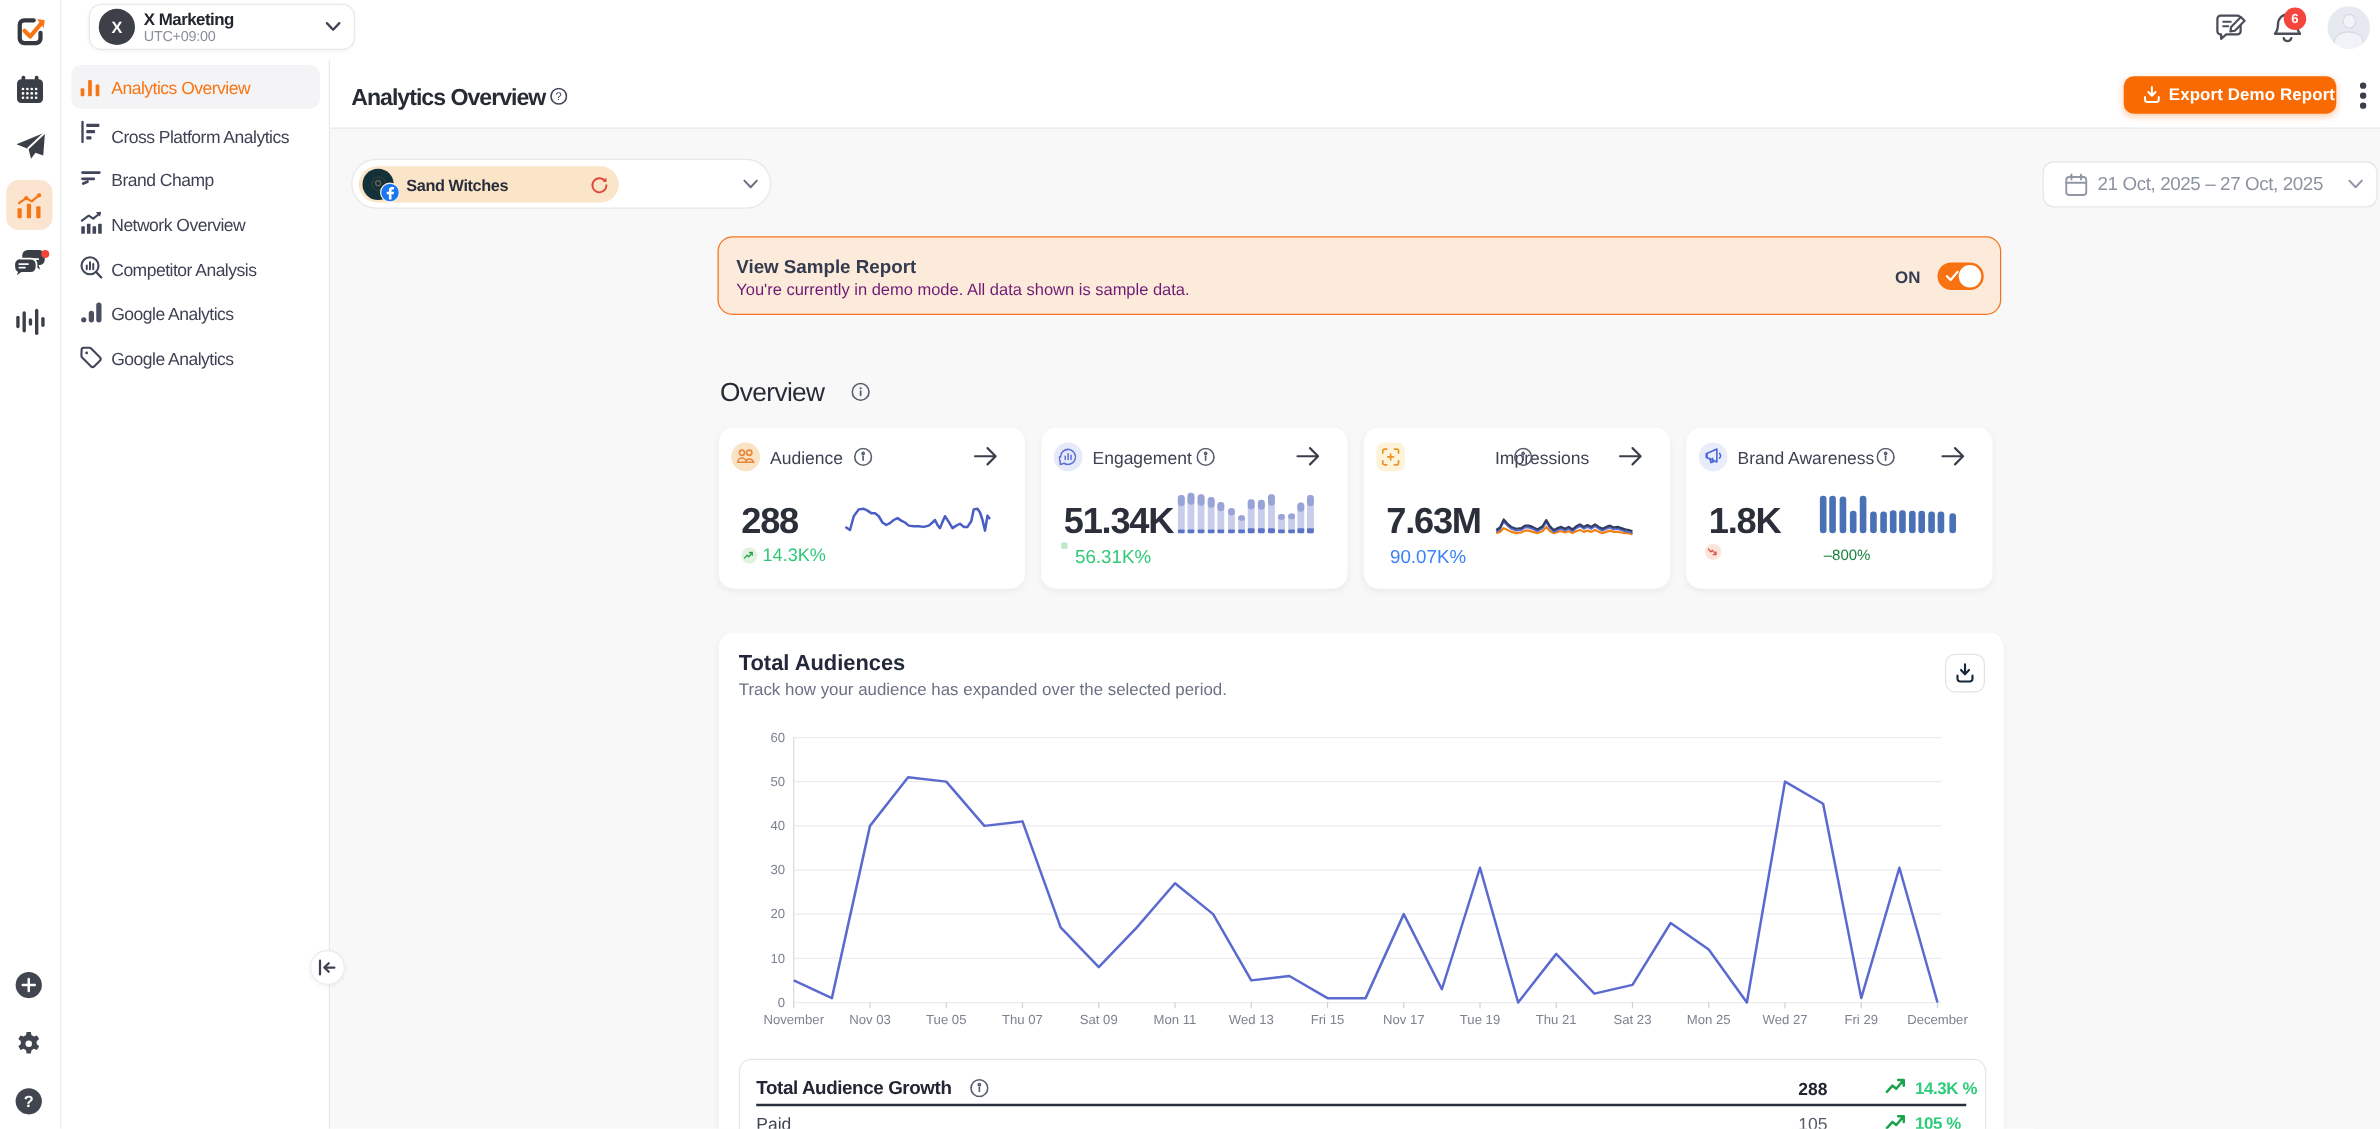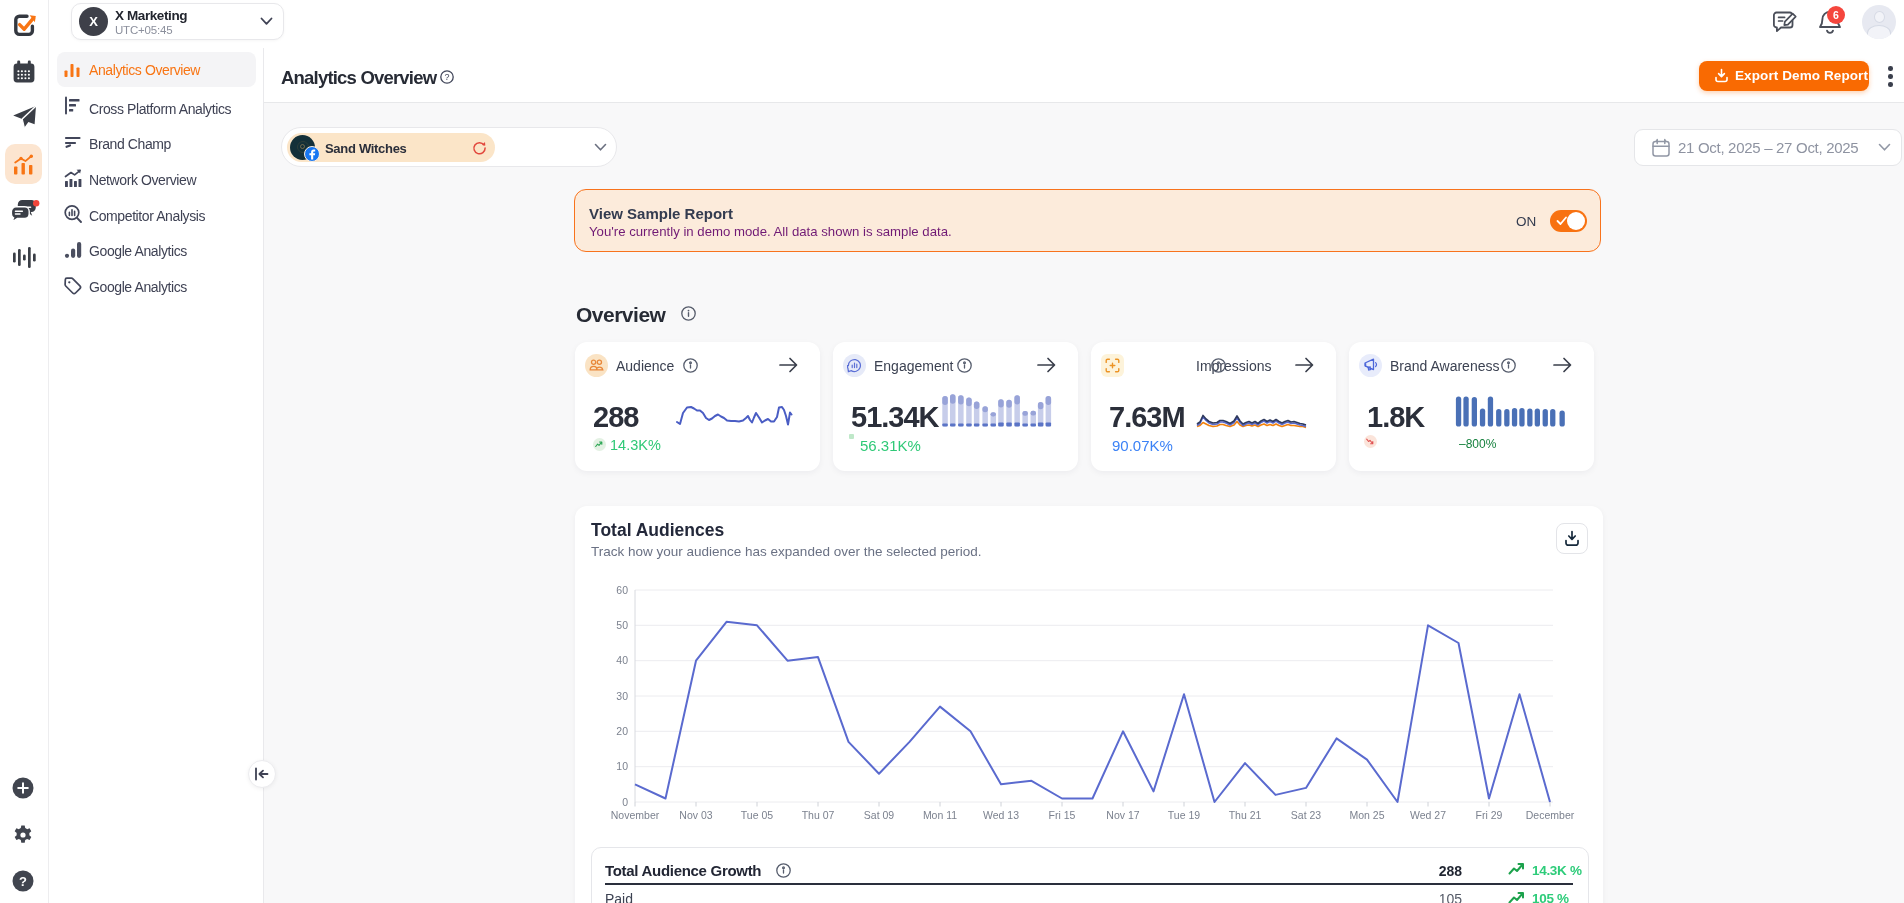--- a/index.html
+++ b/index.html
@@ -149,21 +149,21 @@
 
 <div class="abs" style="left:248px;top:760px;width:28px;height:28px;border-radius:50%;background:#fff;border:1px solid #ececef;box-shadow:0 1px 4px rgba(0,0,0,.06)"></div>
 <svg class="abs" style="left:254px;top:767px" width="15" height="14" viewBox="0 0 15 14">
   <path d="M2 1.5 v11" stroke="#3f4254" stroke-width="1.8" stroke-linecap="round"></path>
   <path d="M13.5 7 H6 M9 3.6 L5.4 7 9 10.4" stroke="#3f4254" stroke-width="1.8" fill="none" stroke-linecap="round" stroke-linejoin="round"></path>
 </svg>
 
 <div class="abs" style="left:71px;top:3px;width:213px;height:37px;border-radius:10px;border:1px solid #e8e8eb;background:#fff;box-shadow:0 1px 3px rgba(0,0,0,.04)"></div>
 <div class="abs" style="left:79px;top:7px;width:29px;height:29px;border-radius:50%;background:#3e4049;color:#fff;font-size:13px;font-weight:bold;text-align:center;line-height:29px">X</div>
 <div class="abs" style="left:115px;top:8px;font-size:13.5px;font-weight:bold;color:#23262f;letter-spacing:-0.4px">X Marketing</div>
-<div class="abs" style="left:115px;top:23.5px;font-size:11.5px;color:#8b8f9c;letter-spacing:-0.2px">UTC+05:45</div>
+<div class="abs" style="left:115px;top:23.5px;font-size:11.5px;color:#8b8f9c;letter-spacing:-0.2px">UTC+09:00</div>
 <svg class="abs" style="left:260px;top:17px" width="13" height="9" viewBox="0 0 13 9">
     <path d="M1.5 1.5 L6.5 6.8 11.5 1.5" fill="none" stroke="#3f4254" stroke-width="1.8" stroke-linecap="round" stroke-linejoin="round"></path>
   </svg>
 
 <svg class="abs" style="left:1771px;top:8px" width="29" height="29" viewBox="0 0 29 29">
   <path d="M5.5 4.5 h13.4 a2.6 2.6 0 0 1 2.6 2.6 v9.8 a2.6 2.6 0 0 1 -2.6 2.6 h-8.9 l-4.1 3.6 v-3.6 h-.4 a2.6 2.6 0 0 1 -2.6-2.6 v-9.8 a2.6 2.6 0 0 1 2.6-2.6z" fill="none" stroke="#4a4e59" stroke-width="1.8" stroke-linejoin="round"></path>
   <path d="M7.6 9.4 h6 M7.6 13 h4" stroke="#4a4e59" stroke-width="1.7" stroke-linecap="round"></path>
   <path d="M13.9 13.6 l7.8-8 3 3 -7.8 8 -3.6.6z" fill="#fff" stroke="#4a4e59" stroke-width="1.7" stroke-linejoin="round"></path>
 </svg>
 
@@ -219,28 +219,28 @@
   <path d="M4.6 3.6 l1.6-1.4 M13.8 2.2 l1.6 1.4" stroke="#9197a5" stroke-width="1.2" fill="none"></path>
 </svg>
 <div class="abs" style="left:1678px;top:139px;font-size:15px;color:#8e93a1;letter-spacing:-0.3px">21 Oct, 2025 – 27 Oct, 2025</div>
 <svg class="abs" style="left:1878px;top:143px" width="13" height="9" viewBox="0 0 13 9">
     <path d="M1.5 1.5 L6.5 6.8 11.5 1.5" fill="none" stroke="#9197a5" stroke-width="1.6" stroke-linecap="round" stroke-linejoin="round"></path>
   </svg>
 
 <div class="abs" style="left:574px;top:189px;width:1027px;height:63px;border-radius:12px;background:#fcebdb;border:1.4px solid #f8731d"></div>
 <div class="abs" style="left:589px;top:205px;font-size:15px;font-weight:bold;color:#333b4f">View Sample Report</div>
 <div class="abs" style="left:589px;top:224px;font-size:13.2px;color:#701a75">You're currently in demo mode. All data shown is sample data.</div>
-<div class="abs" style="left:1516px;top:214px;font-size:13.5px;font-weight:normal;color:#333b4f">ON</div>
+<div class="abs" style="left:1516px;top:214px;font-size:13.5px;font-weight:bold;color:#333b4f">ON</div>
 <div class="abs" style="left:1550px;top:210px;width:37px;height:22px;border-radius:11px;background:#f87211"></div>
 <svg class="abs" style="left:1556px;top:216px" width="12" height="10" viewBox="0 0 12 10">
     <path d="M1.5 5 l3 3 5.5-6.5" fill="none" stroke="#fff" stroke-width="1.8" stroke-linecap="round" stroke-linejoin="round"></path>
   </svg>
 <div class="abs" style="left:1567px;top:212px;width:18px;height:18px;border-radius:50%;background:#fff"></div>
 
-<div class="abs" style="left:576px;top:303px;font-size:21px;font-weight:bold;color:#272b35;letter-spacing:-0.5px">Overview</div>
+<div class="abs" style="left:576px;top:303px;font-size:21px;font-weight:normal;color:#272b35;letter-spacing:-0.5px">Overview</div>
 <svg class="abs" style="left:681px;top:306px" width="15" height="15" viewBox="0 0 15 15">
   <circle cx="7.5" cy="7.5" r="6.7" fill="none" stroke="#555b6a" stroke-width="1.3"></circle>
   <path d="M7.5 6.8 v3.4" stroke="#555b6a" stroke-width="1.4" stroke-linecap="round"></path>
   <circle cx="7.5" cy="4.6" r="0.9" fill="#555b6a"></circle>
 </svg>
 
 <style>
 .card{position:absolute;top:341.5px;width:245px;height:129.5px;border-radius:12px;background:#fff;box-shadow:0 2px 6px rgba(20,28,50,.05)}
 .clabel{position:absolute;top:358px;font-size:14px;color:#3c4252}
 .cnum{position:absolute;top:401px;font-size:29px;font-weight:bold;color:#2b2f3a;letter-spacing:-1px}

